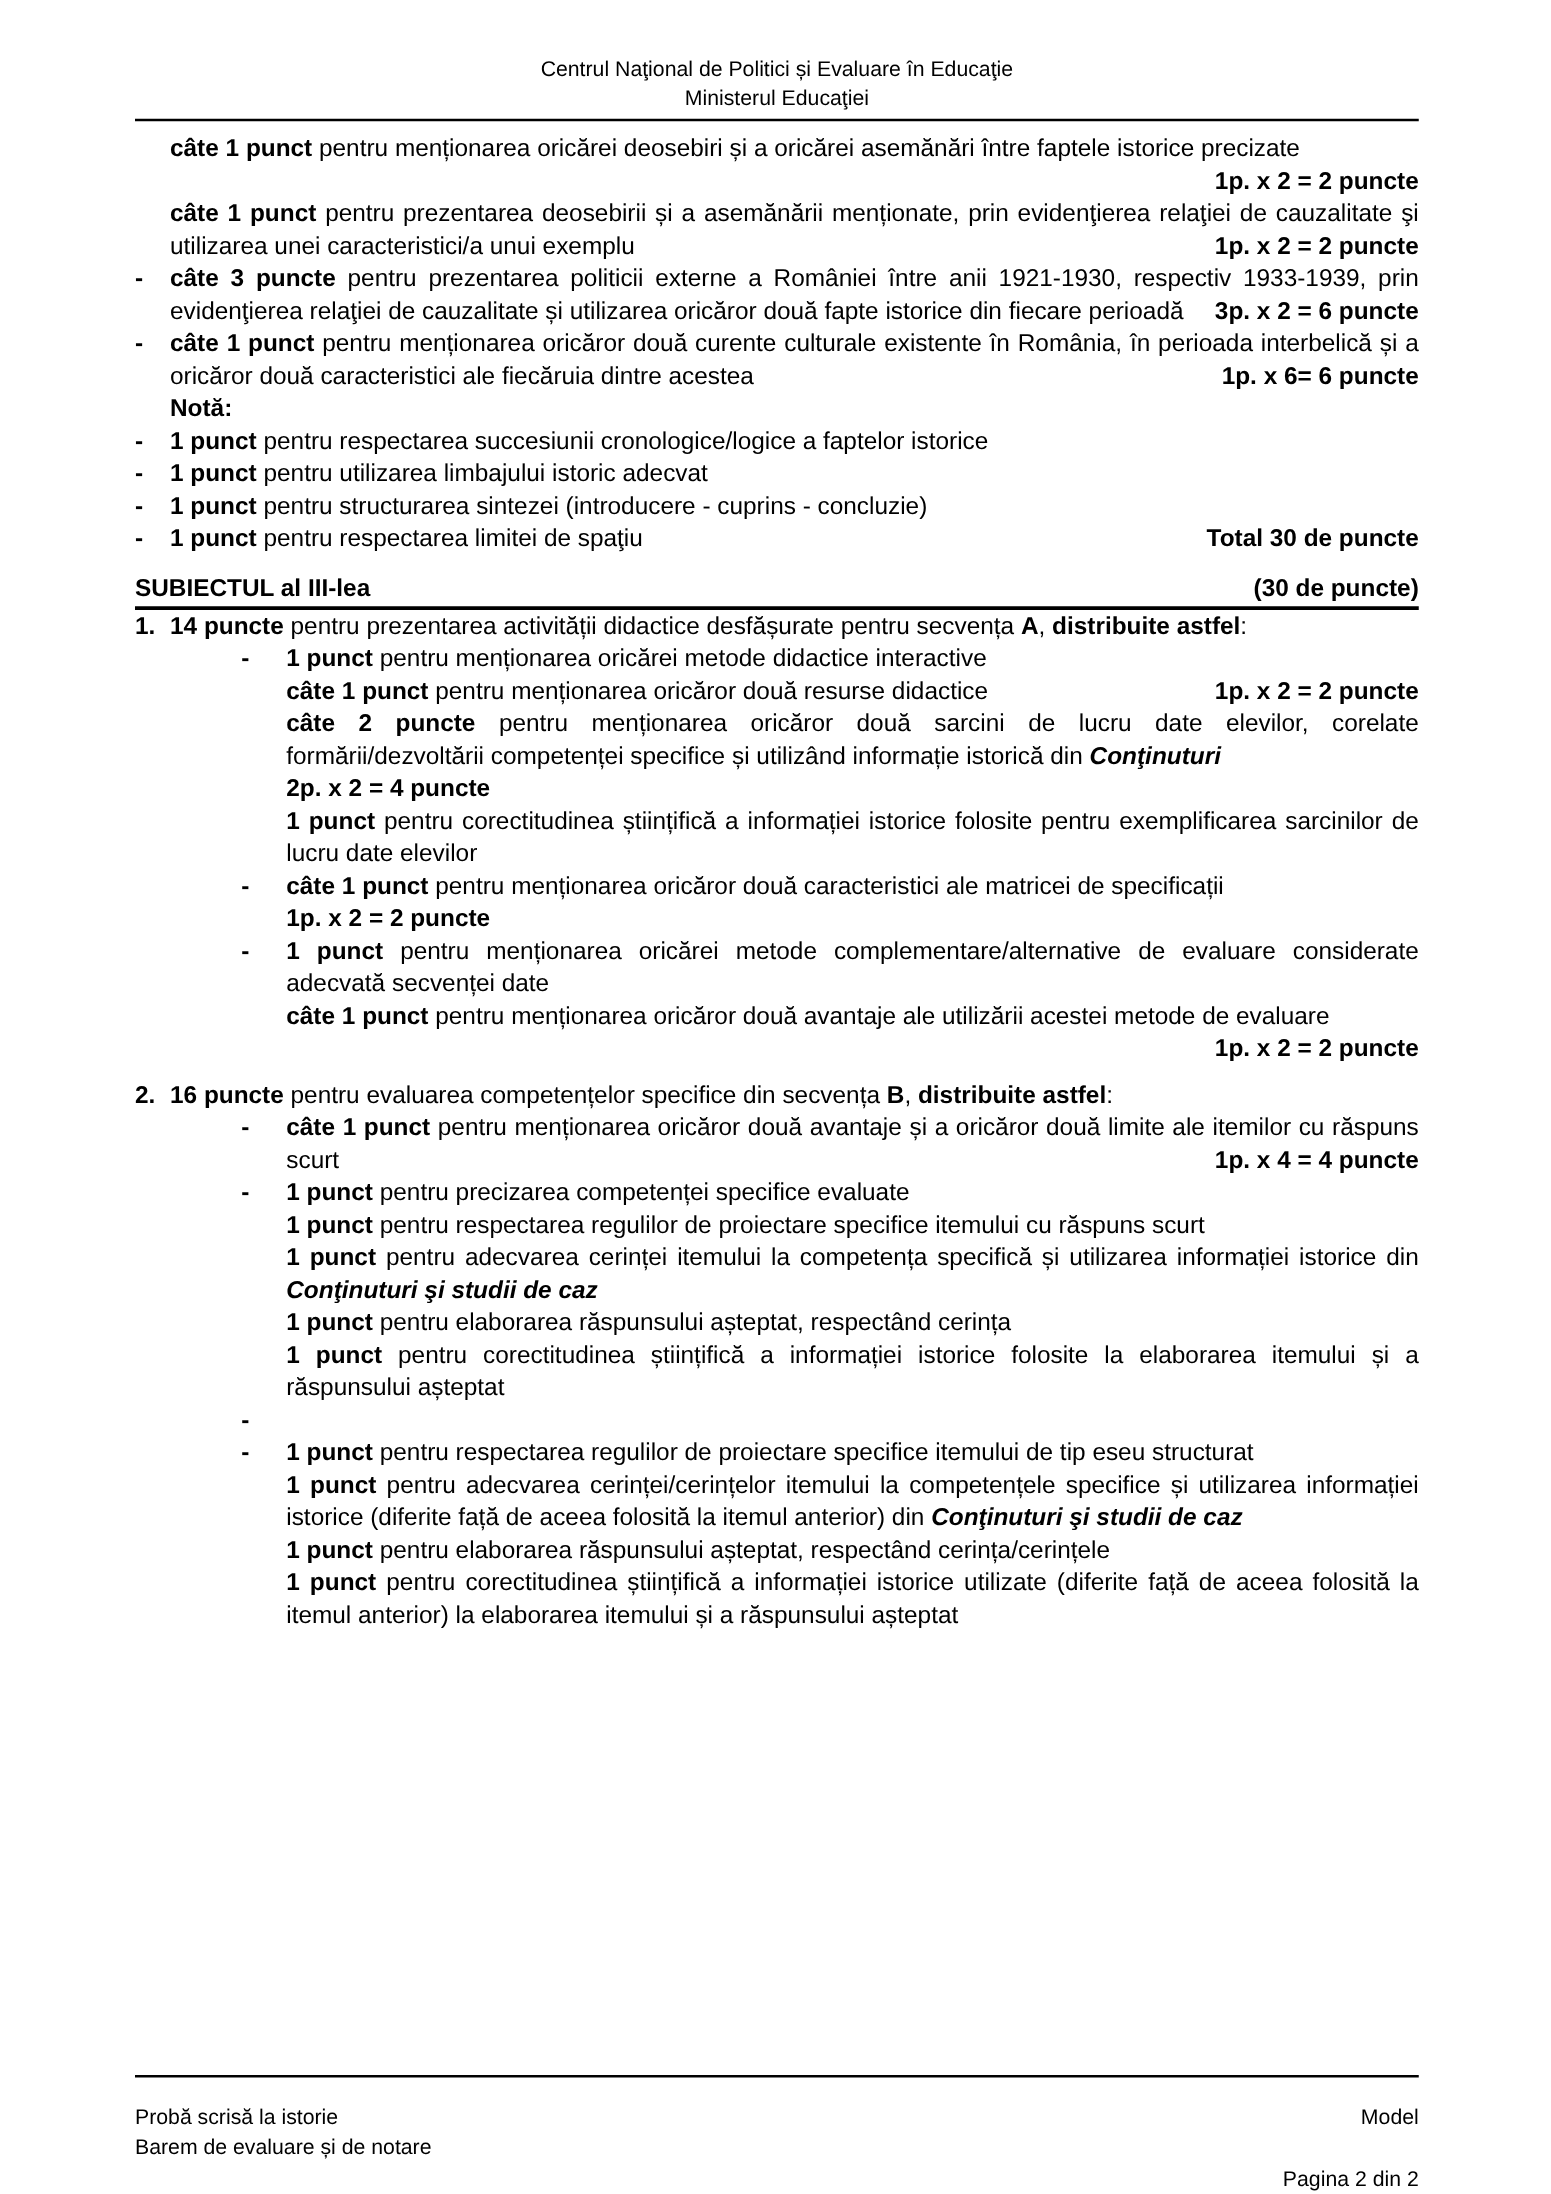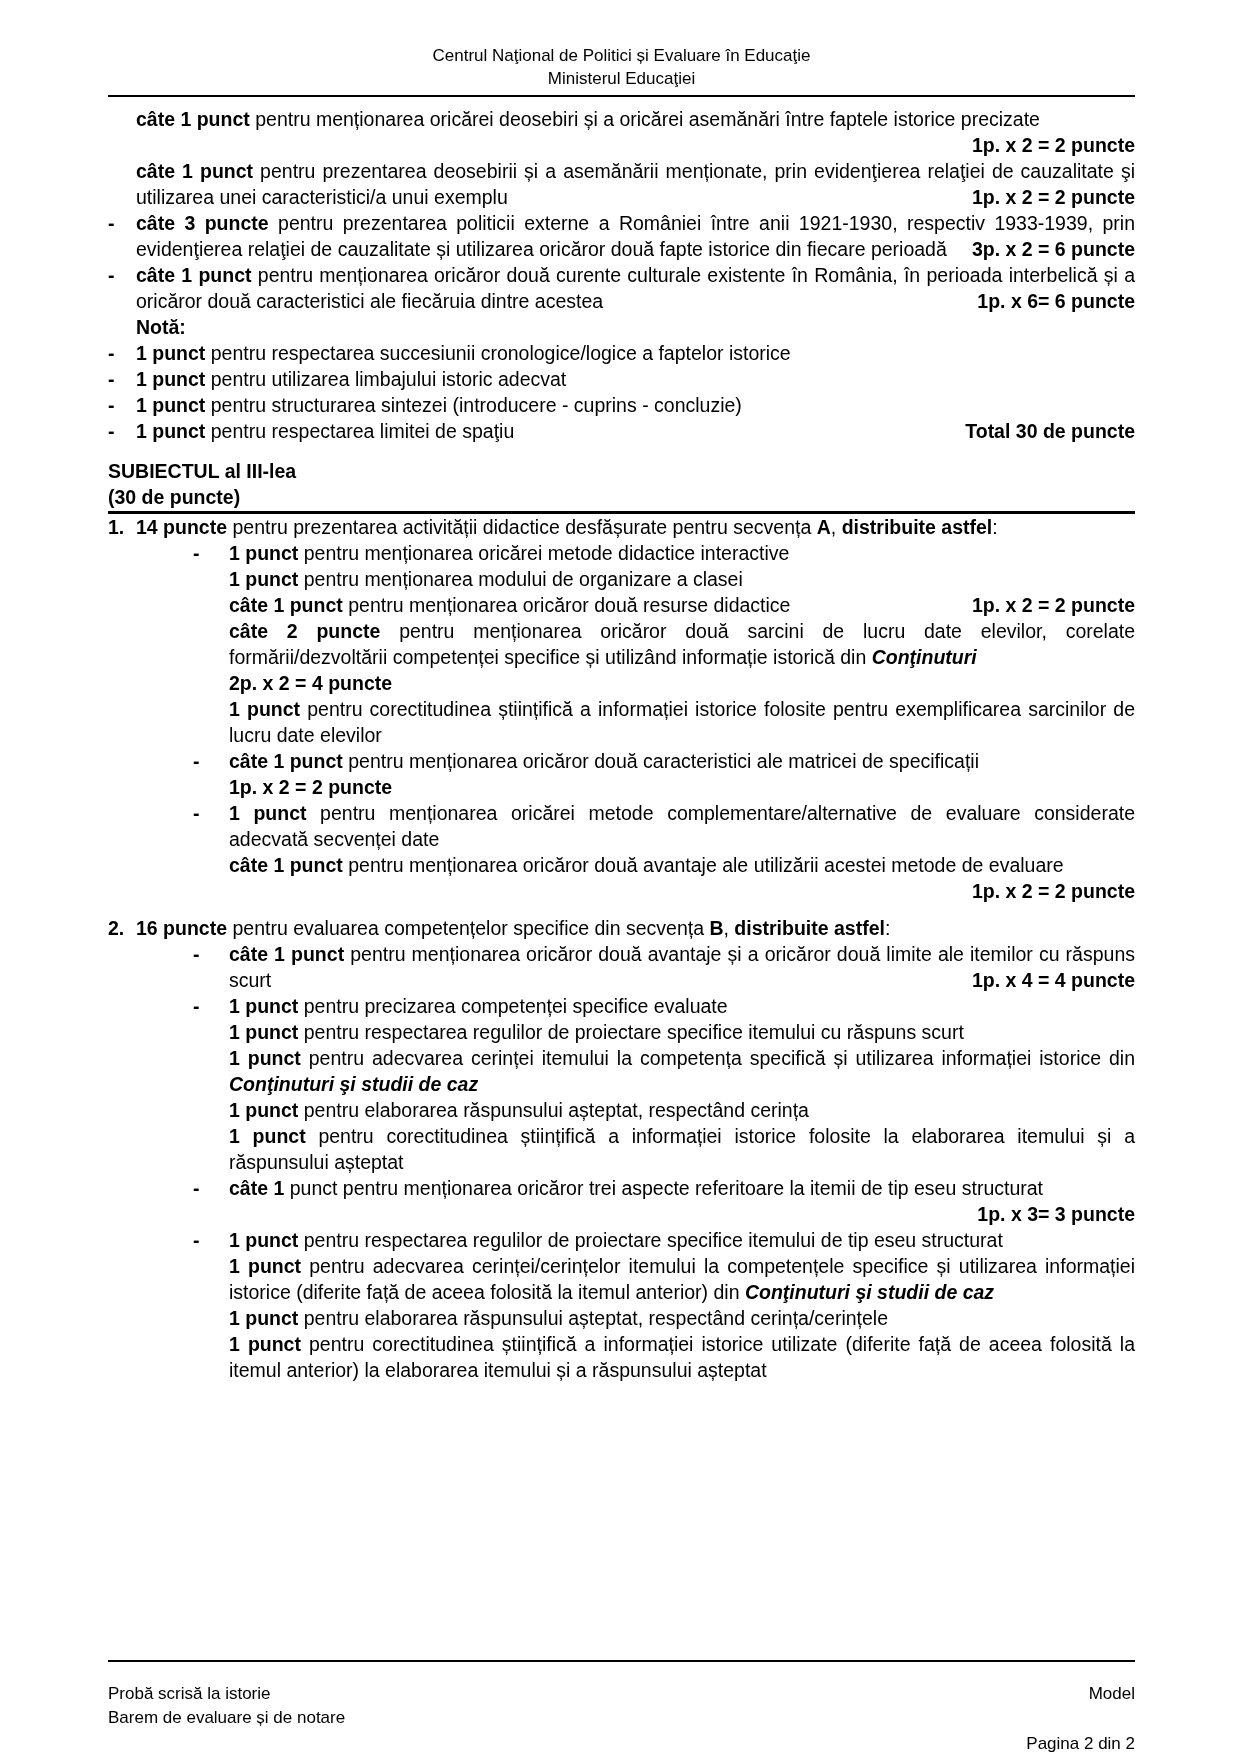--- a/index.html
+++ b/index.html
@@ -82,35 +82,31 @@
           <div class="txt"><span class="b ">1 punct </span><span class="">pentru utilizarea limbajului istoric adecvat</span></div>
         </div>
         <div class="row l1">
           <span class="marker">-</span>
           <div class="txt"><span class="b ">1 punct </span><span class="">pentru structurarea sintezei (introducere - cuprins - concluzie)</span></div>
         </div>
         <div class="row l1">
           <span class="marker">-</span>
           <div class="txt"><span class="b ">1 punct </span><span class="">pentru respectarea limitei de spaţiu</span><span class="score">Total 30 de puncte</span></div>
         </div>
-        <div class="heading" style="margin-top: 14px; flex-direction: column;">
+        <div class="heading" style="margin-top: 14px;">
           <span>SUBIECTUL al III-lea</span>
           <span>(30 de puncte)</span>
         </div>
         <div class="row l1">
           <span class="marker">1.</span>
           <div class="txt"><span class="b ">14 puncte </span><span class="">pentru prezentarea activității didactice desfășurate pentru secvența </span><span class="b ">A</span><span class="">, </span><span class="b ">distribuite astfel</span><span class="">:</span></div>
         </div>
         <div class="row l2">
           <span class="marker">-</span>
           <div class="txt"><span class="b ">1 punct </span><span class="">pentru menționarea oricărei metode didactice interactive</span></div>
-        </div>
-        <div class="row l2">
-          <span class="marker"></span>
-          <div class="txt"><span class="b ">1 punct </span><span class="">pentru menționarea modului de organizare a clasei</span></div>
         </div>
         <div class="row l2">
           <span class="marker"></span>
           <div class="txt"><span class="b ">câte 1 punct </span><span class="">pentru menționarea oricăror două resurse didactice</span><span class="score">1p. x 2 = 2 puncte</span></div>
         </div>
         <div class="row l2">
           <span class="marker"></span>
           <div class="txt"><span class="b ">câte 2 puncte </span><span class="">pentru menționarea oricăror două sarcini de lucru date elevilor, corelate formării/dezvoltării competenței specifice și utilizând informație istorică din </span><span class="b i">Conţinuturi</span><div class="score-line">2p. x 2 = 4 puncte</div></div>
         </div>
         <div class="row l2">
@@ -152,21 +148,20 @@
         <div class="row l2">
           <span class="marker"></span>
           <div class="txt"><span class="b ">1 punct </span><span class="">pentru elaborarea răspunsului așteptat, respectând cerința</span></div>
         </div>
         <div class="row l2">
           <span class="marker"></span>
           <div class="txt"><span class="b ">1 punct </span><span class="">pentru corectitudinea științifică a informației istorice folosite la elaborarea itemului și a răspunsului așteptat</span></div>
         </div>
         <div class="row l2">
           <span class="marker">-</span>
-          <div class="txt"><span class="b ">câte 1</span><span class=""> punct pentru menționarea oricăror trei aspecte referitoare la itemii de tip eseu structurat</span><span class="score">1p. x 3= 3 puncte</span></div>
         </div>
         <div class="row l2">
           <span class="marker">-</span>
           <div class="txt"><span class="b ">1 punct </span><span class="">pentru respectarea regulilor de proiectare specifice itemului de tip eseu structurat</span></div>
         </div>
         <div class="row l2">
           <span class="marker"></span>
           <div class="txt"><span class="b ">1 punct </span><span class="">pentru adecvarea cerinței/cerințelor itemului la competențele specifice și utilizarea informației istorice (diferite față de aceea folosită la itemul anterior) din </span><span class="b i">Conţinuturi şi studii de caz</span></div>
         </div>
         <div class="row l2">

